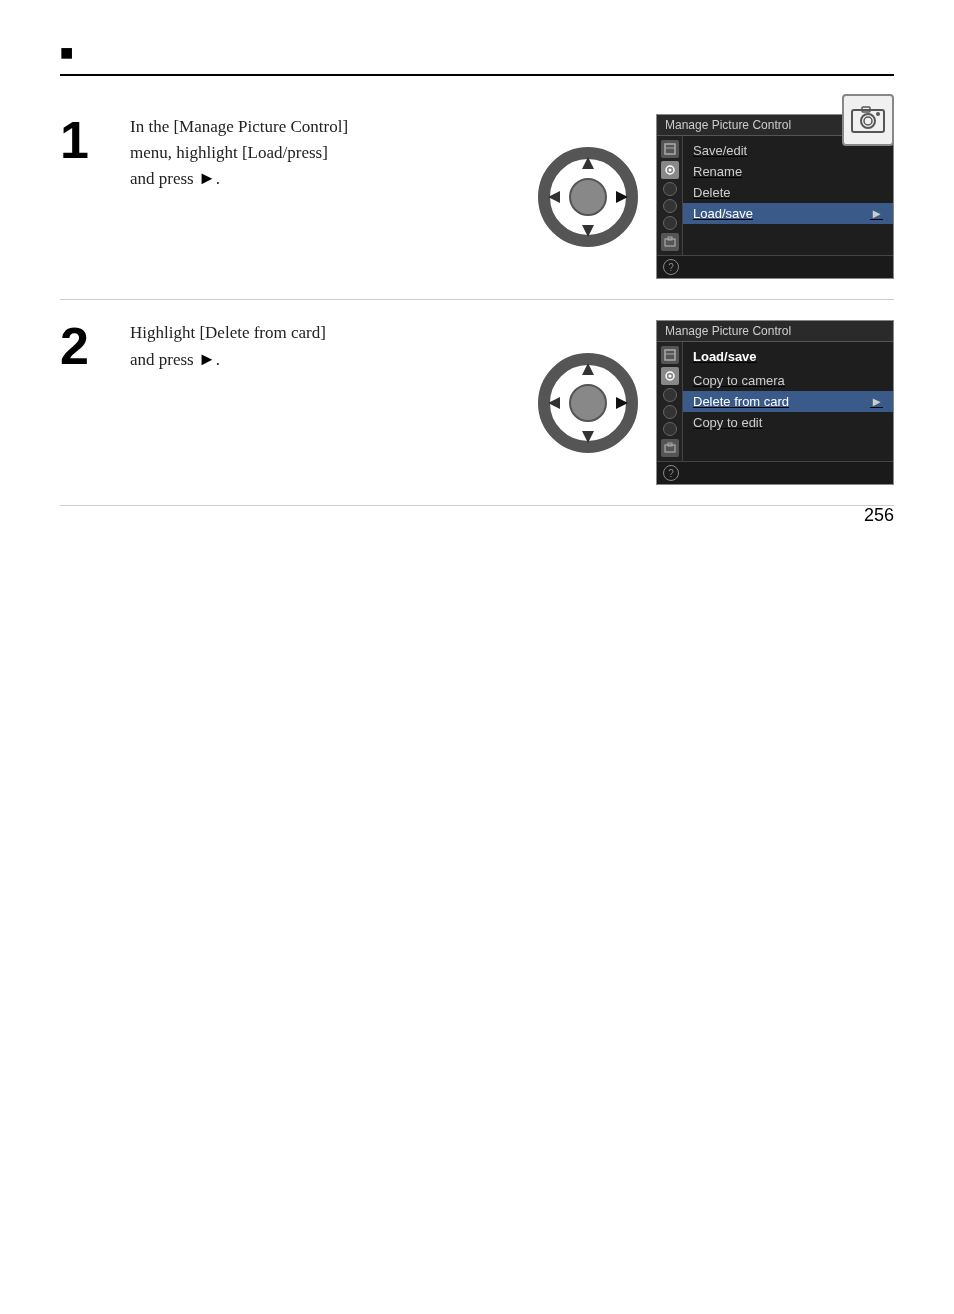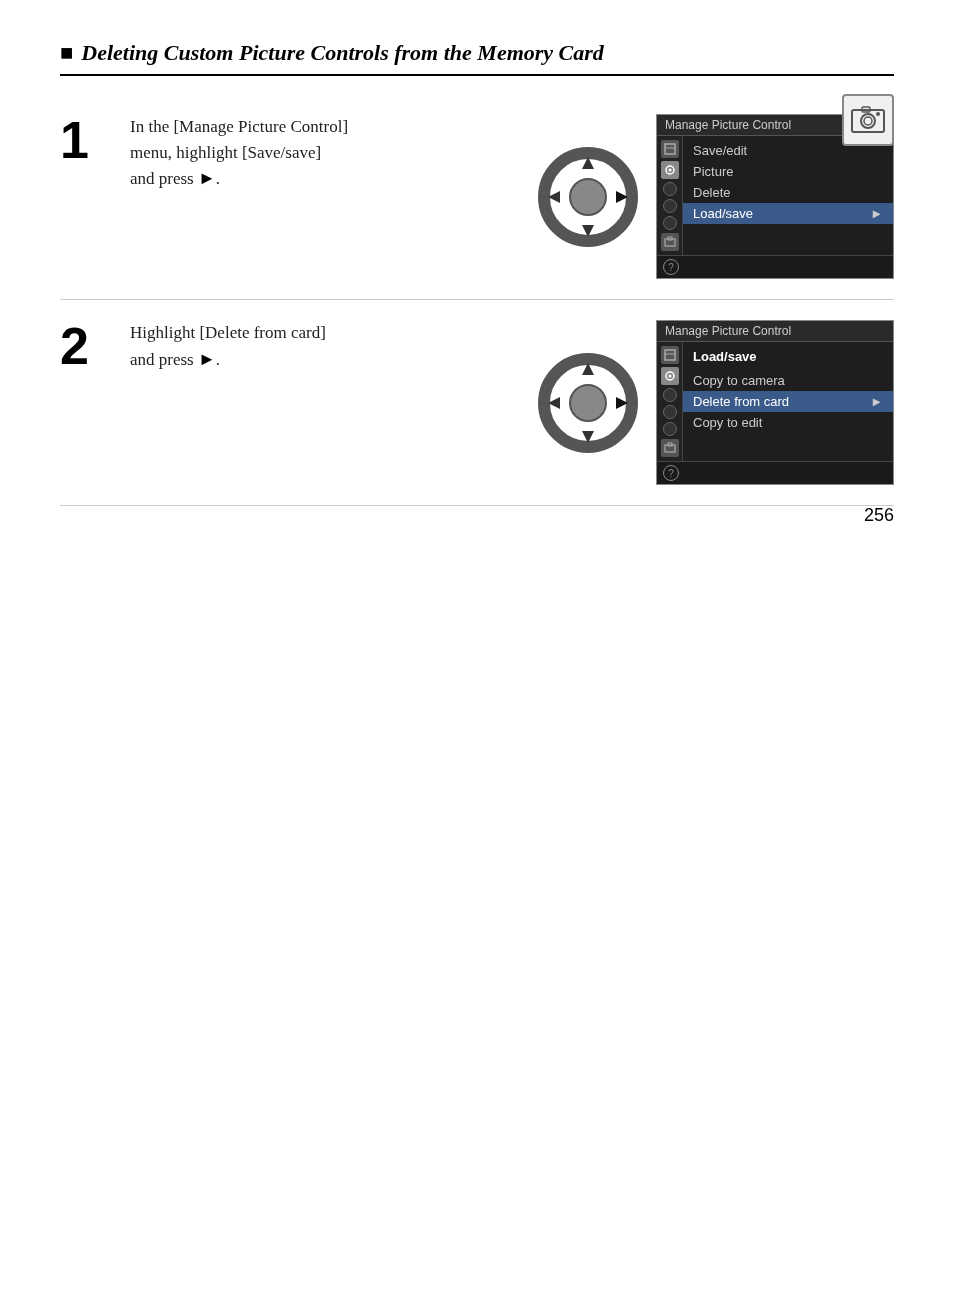--- a/index.html
+++ b/index.html
@@ -147,20 +147,21 @@
       border: 1px solid #666;
       display: flex;
       align-items: center;
       justify-content: center;
     }
 
     .menu-items {
       flex: 1;
       background: #1e1e1e;
       padding: 4px 0;
+      text-decoration: underline;
     }
 
     .menu-item {
       padding: 3px 10px;
       color: #ccc;
       font-size: 13px;
       display: flex;
       justify-content: space-between;
       align-items: center;
       white-space: nowrap;
@@ -231,29 +232,28 @@
       height: 36px;
     }
   </style>
 </head>
 <body>
 
 <div class="page">
 
   <div class="section-header">
     <span class="section-icon">■</span>
-    <span class="section-title">Deleting Custom Picture Controls from the Memory Card</span>
   </div>
 
   <div class="step-row">
     <div class="step-number">1</div>
     <div class="step-content">
       <div class="step-body">
         <span>In the [Manage Picture Control]</span><br>
-        <span>menu, highlight [Save/save]</span><br>
+        <span>menu, highlight [Load/press]</span><br>
         <span>and press</span> <span class="press-arrow">►</span>.
       </div>
     </div>
     <div class="step-right">
 
       <div class="dial-wrap">
         <svg viewBox="0 0 100 100" xmlns="http://www.w3.org/2000/svg">
 
           <circle cx="50" cy="50" r="44" fill="none" stroke="#555" stroke-width="12"></circle>
 
@@ -298,21 +298,21 @@
                   <rect x="1" y="3" width="10" height="7" fill="none" stroke="#aaa" stroke-width="1.2"></rect>
                   <rect x="4" y="1" width="4" height="3" fill="none" stroke="#aaa" stroke-width="1"></rect>
                 </svg>
             </div>
           </div>
           <div class="menu-items">
             <div class="menu-item">
               <span>Save/edit</span>
             </div>
             <div class="menu-item">
-              <span>Picture</span>
+              <span>Rename</span>
             </div>
             <div class="menu-item">
               <span>Delete</span>
             </div>
             <div class="menu-item highlighted">
               <span>Load/save</span>
               <span class="arrow">►</span>
             </div>
           </div>
         </div>

